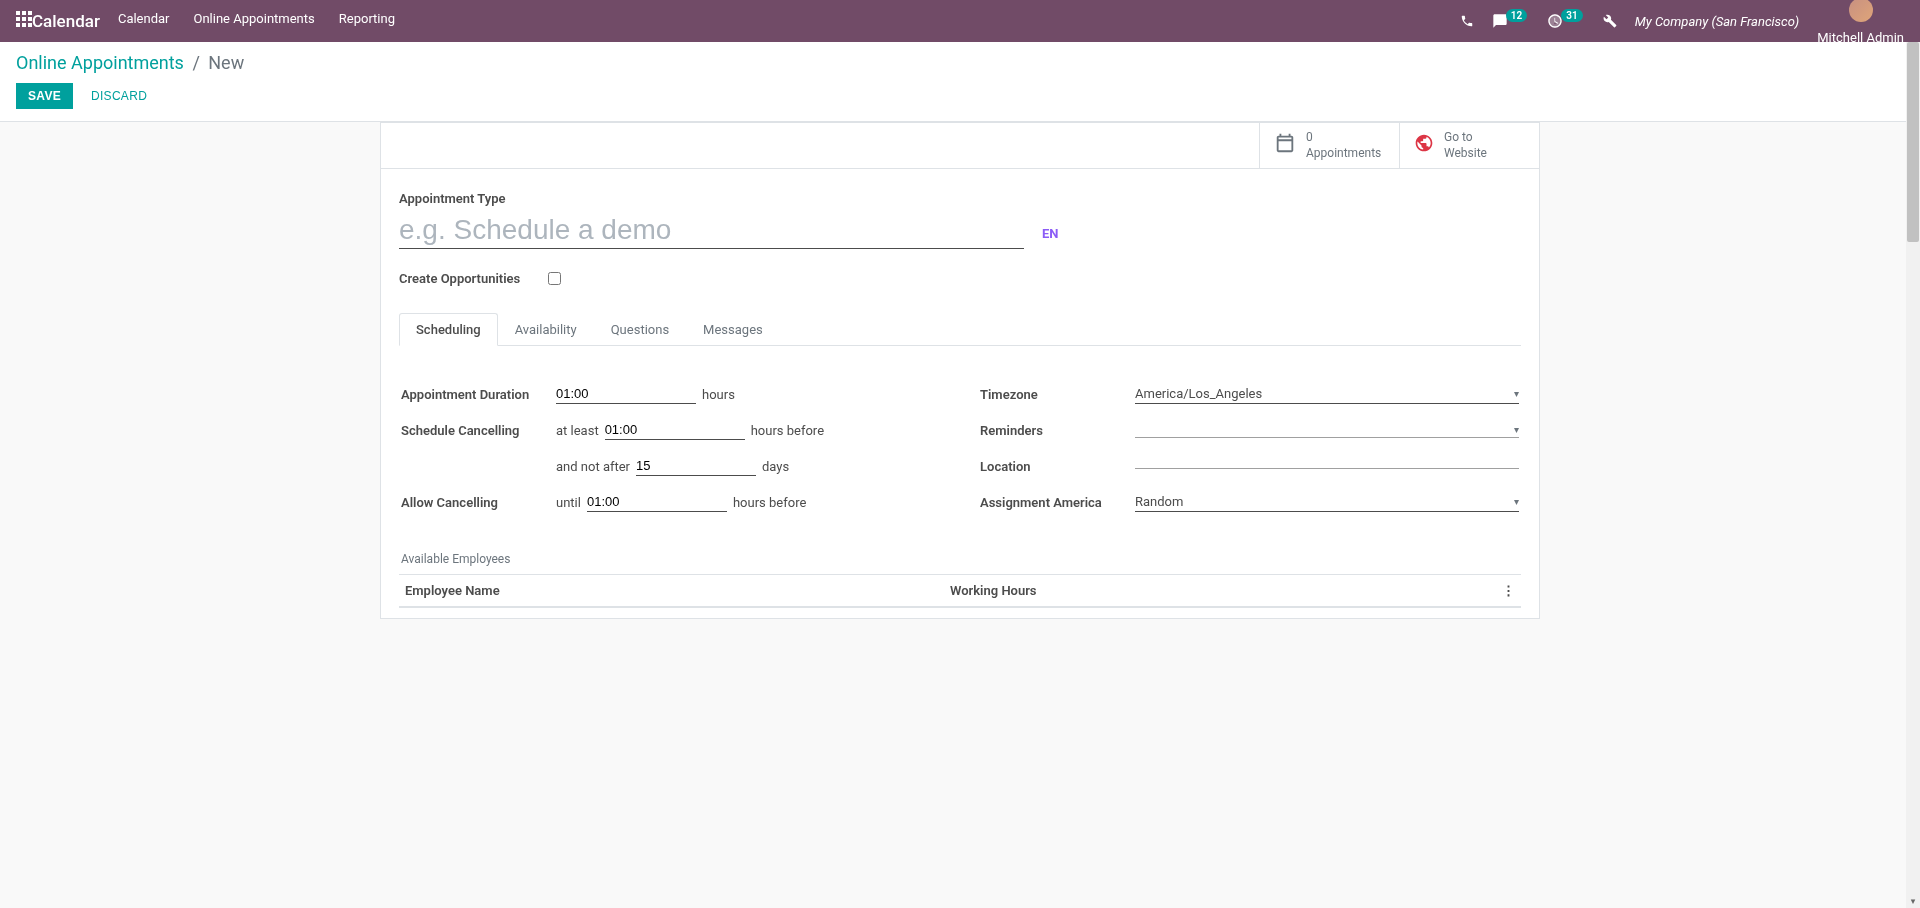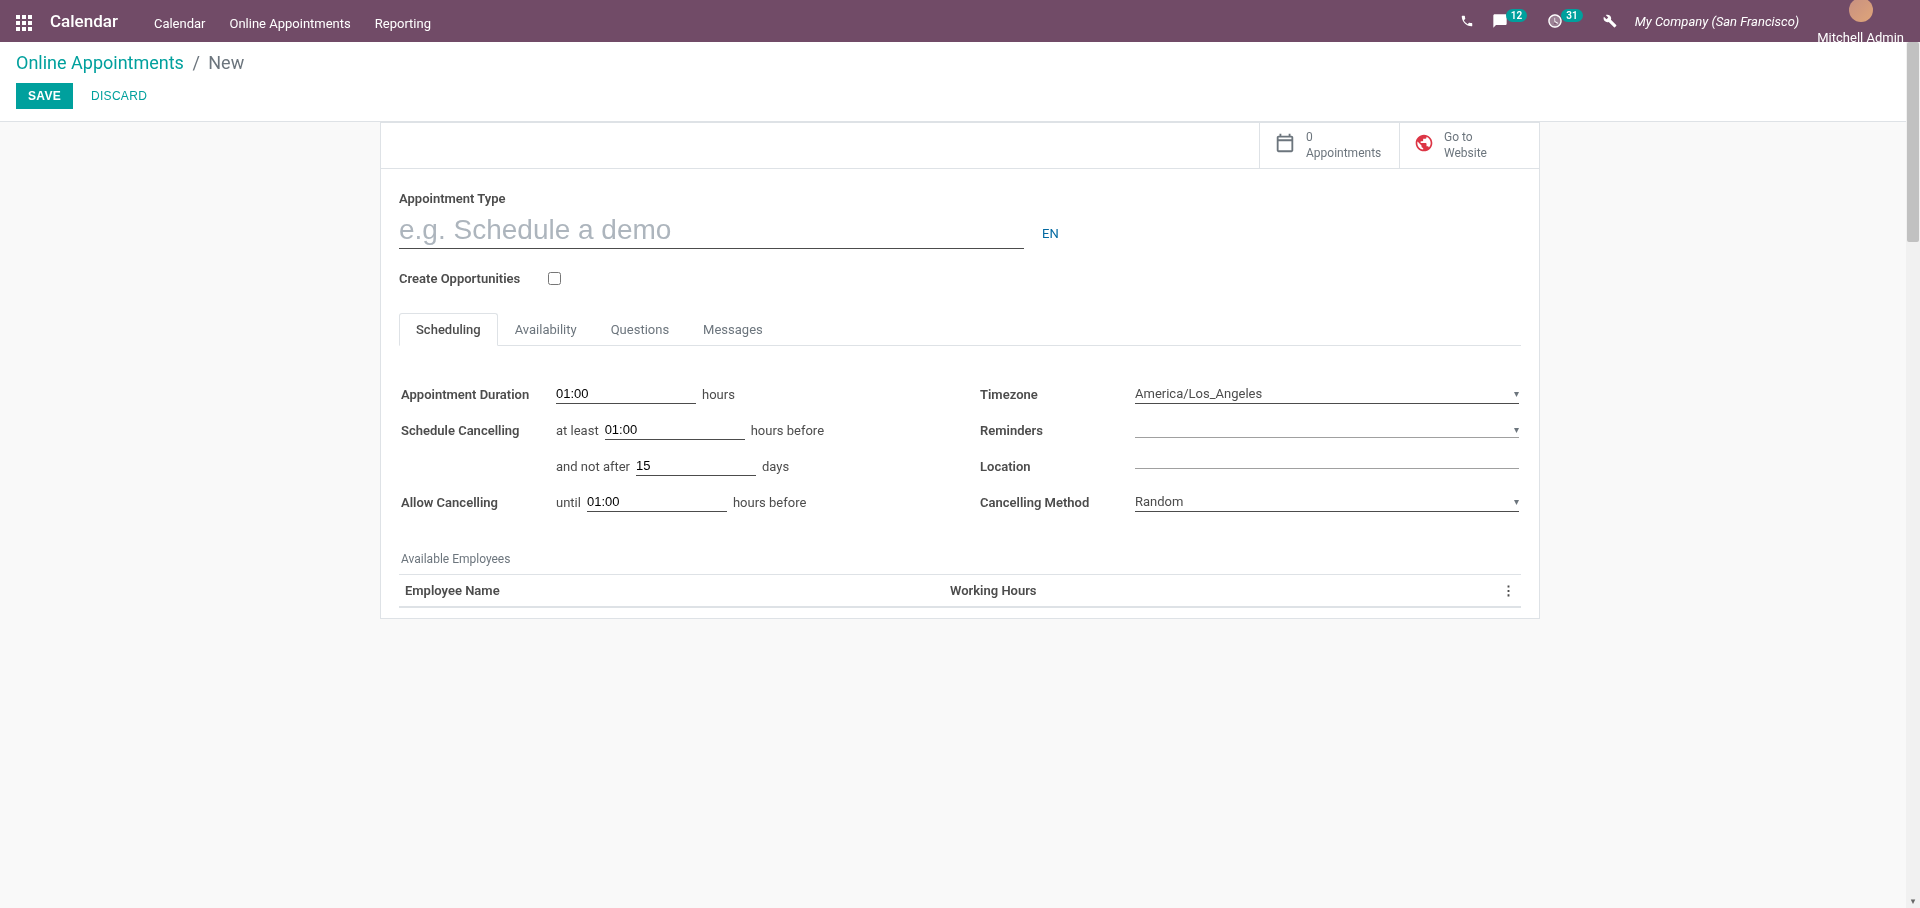--- a/index.html
+++ b/index.html
@@ -1,20 +1,20 @@
 <!DOCTYPE html>
 <html><head>
 <meta charset="utf-8">
 <style>
 * { box-sizing: border-box; margin: 0; padding: 0; }
 body { font-family: -apple-system, BlinkMacSystemFont, "Segoe UI", Roboto, sans-serif; font-size: 13px; color: #4c4c4c; background: #f9f9f9; }
 
 
 .navbar { background: #714B67; color: #fff; height: 42px; display: flex; align-items: center; padding: 0 16px; }
-.navbar-left { display: flex; align-items: flex-end; gap: 18px; }
+.navbar-left { display: flex; align-items: flex-start; }
 .apps-icon { width: 16px; height: 16px; display: grid; grid-template-columns: repeat(3,4px); grid-template-rows: repeat(3,4px); gap: 2px; cursor: pointer; }
 .apps-icon span { background: #fff; width: 4px; height: 4px; }
 .brand { font-size: 17px; font-weight: 500; color: #fff; }
 .nav-links { display: flex; gap: 24px; margin-left: 18px; }
 .nav-link { color: #fff; font-size: 13px; cursor: pointer; }
 .navbar-right { margin-left: auto; display: flex; align-items: center; gap: 18px; }
 .nav-icon { color: #fff; cursor: pointer; position: relative; display: flex; align-items: center; }
 .badge { background: #00A09D; color: #fff; font-size: 10px; padding: 1px 5px; border-radius: 8px; position: relative; top: -6px; left: -2px; font-weight: 600; }
 .company-name { color: #fff; font-size: 13px; cursor: pointer; font-style: italic; }
 .avatar { width: 24px; height: 24px; border-radius: 50%; background: linear-gradient(135deg,#c79081,#dfa579); display: inline-block; }
@@ -44,21 +44,21 @@
 .stat-btn .stat-text { display: flex; flex-direction: column; font-size: 12px; color: #6c757d; line-height: 1.3; }
 
 
 .form-body { padding: 22px 18px 0; }
 .field-label { font-size: 13px; font-weight: 600; color: #4c4c4c; }
 .title-block { margin-bottom: 22px; }
 .title-block .field-label { display: block; margin-bottom: 6px; }
 .title-input-row { display: flex; align-items: flex-end; gap: 18px; }
 .title-input { font-size: 28px; border: none; border-bottom: 1px solid #4c4c4c; outline: none; width: 625px; padding: 2px 0; color: #212529; background: transparent; }
 .title-input::placeholder { color: #adb5bd; }
-.lang-btn { color: #0369a1; font-size: 13px; font-weight: 400; cursor: pointer; padding-bottom: 8px; }
+.lang-btn { color: #8b5cf6; font-size: 13px; font-weight: 700; cursor: pointer; padding-bottom: 8px; }
 .checkbox-row { display: flex; align-items: center; gap: 28px; margin-bottom: 26px; }
 .checkbox-row input[type=checkbox]{ width: 13px; height: 13px; cursor: pointer; }
 
 
 .tabs { display: flex; border-bottom: 1px solid #dee2e6; }
 .tab { padding: 8px 16px; border: 1px solid transparent; border-bottom: none; cursor: pointer; color: #6c757d; font-size: 13px; position: relative; top: 1px; }
 .tab.active { border-color: #dee2e6; background: #fff; border-bottom: 1px solid #fff; color: #4c4c4c; font-weight: 500; border-radius: 3px 3px 0 0; }
 
 
 .tab-content { padding: 18px 2px 10px; display: flex; gap: 40px; }
@@ -268,21 +268,21 @@
             <div class="form-row">
               <span class="field-label">Location</span>
               <div class="field-value">
                 <div class="select-field muted">
                   <span></span>
                   <span></span>
                 </div>
               </div>
             </div>
             <div class="form-row">
-              <span class="field-label">Cancelling Method</span>
+              <span class="field-label">Assignment America</span>
               <div class="field-value">
                 <div class="select-field">
                   <span>Random</span>
                   <span class="caret">▾</span>
                 </div>
               </div>
             </div>
           </div>
         </div>
 

